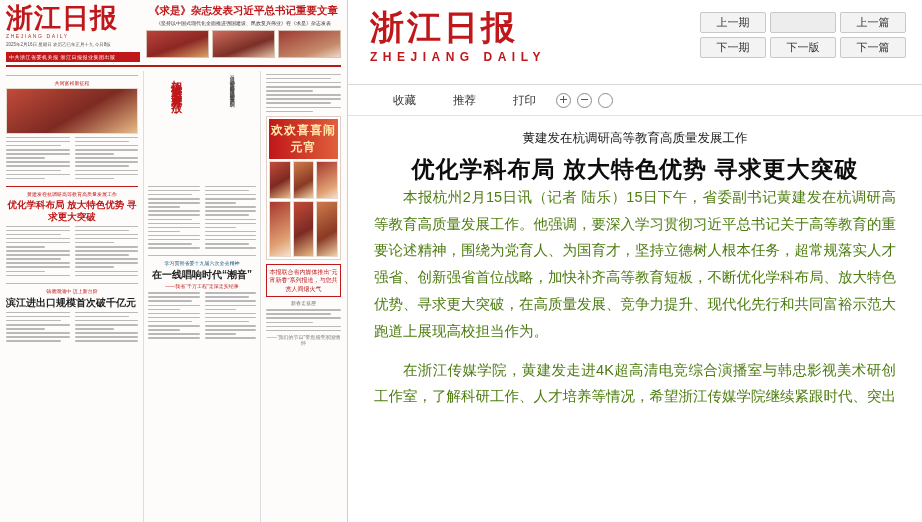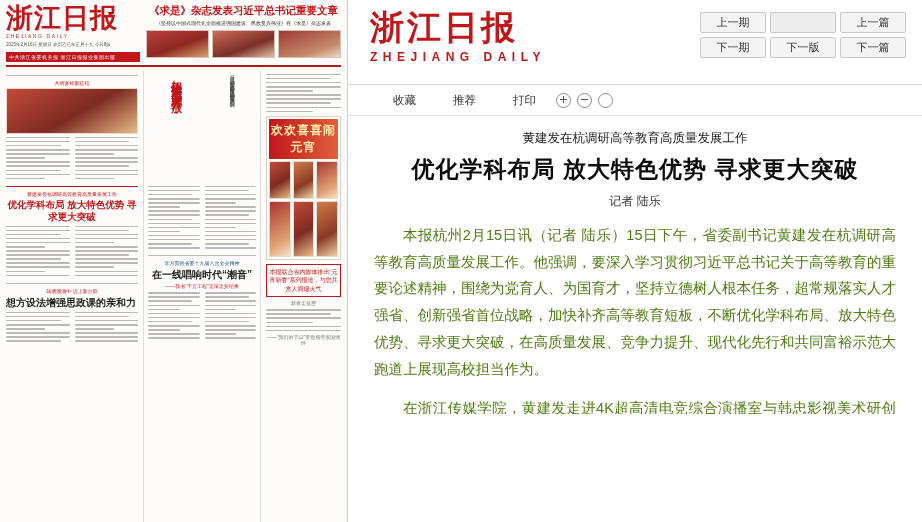--- a/index.html
+++ b/index.html
@@ -455,21 +455,21 @@
                 <i></i>
                 <i></i>
                 <i class="s"></i>
                 <i></i>
                 <i></i>
               </div>
           </div>
         </div>
         <div class="rule"></div>
         <div class="sub-tag">钱塘潮涌中 迈上新台阶</div>
-        <div class="hl-dark">想方设法增强思政课的亲和力</div>
+        <div class="hl-dark">滨江进出口规模首次破千亿元</div>
         <div class="lines">
           <div class="cols2">
             <div>
                 <i></i>
                 <i></i>
                 <i class="m"></i>
                 <i></i>
                 <i class="s"></i>
                 <i></i>
                 <i></i>
@@ -639,19 +639,18 @@
           <span class="zbtn plus"></span>
           <span class="zbtn"></span>
           <span class="zbtn none"></span>
         </span>
       </div>
     </div>
 
     <div class="article">
       <div class="art-kicker">黄建发在杭调研高等教育高质量发展工作</div>
       <div class="art-title">优化学科布局  放大特色优势  寻求更大突破</div>
-      <div class="art-byline">记者 陆乐</div>
       <p class="art-p">本报杭州2月15日讯（记者 陆乐）15日下午，省委副书记黄建发在杭调研高等教育高质量发展工作。他强调，要深入学习贯彻习近平总书记关于高等教育的重要论述精神，围绕为党育人、为国育才，坚持立德树人根本任务，超常规落实人才强省、创新强省首位战略，加快补齐高等教育短板，不断优化学科布局、放大特色优势、寻求更大突破，在高质量发展、竞争力提升、现代化先行和共同富裕示范大跑道上展现高校担当作为。</p>
       <p class="art-p">在浙江传媒学院，黄建发走进4K超高清电竞综合演播室与韩忠影视美术研创工作室，了解科研工作、人才培养等情况，希望浙江传媒学院继续紧跟时代、突出特色，充分利用自身传媒优势，聚焦聚力讲好中国故事，积极参与服务杭州亚运会，想方设法增强思政课的亲和力、感染力、针对性和实效性，让党的理论入脑入心。在中国计量大学和浙江工商大学，黄建发详细了解学校最新科研成果和团队建设工作，向广大教职工和科研者致以元宵佳节的祝福，鼓励大家身怀爱国之心、砥砺爱国之志，把论文写在浙江大地上，着力攻克阻碍我省经济社会发展的痛点堵点问题，为我省高质量发展建设共同富裕示范区提供有力支撑。</p>
     </div>
 
   </div>
 </div>
 
 </body></html>

